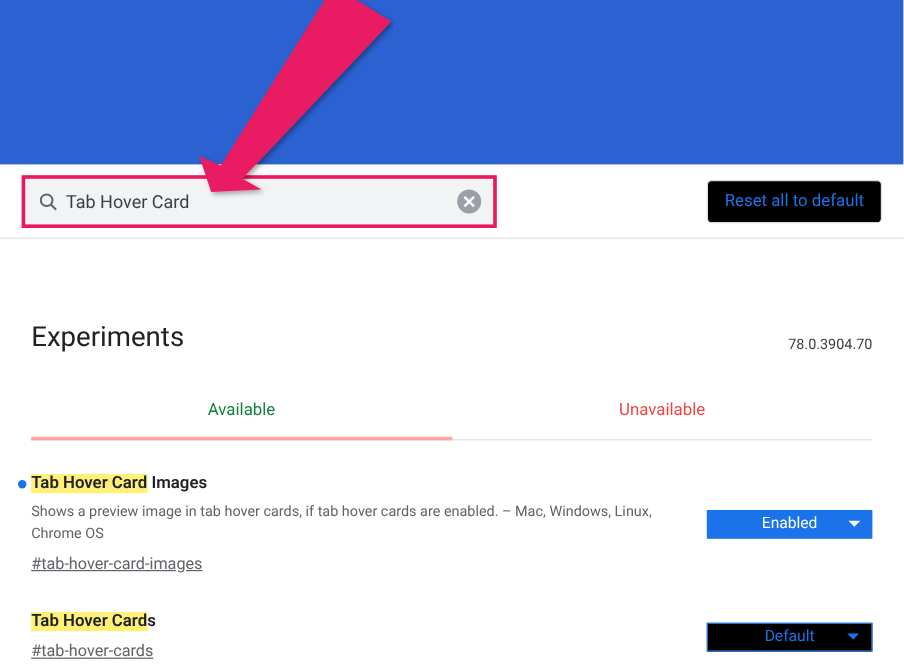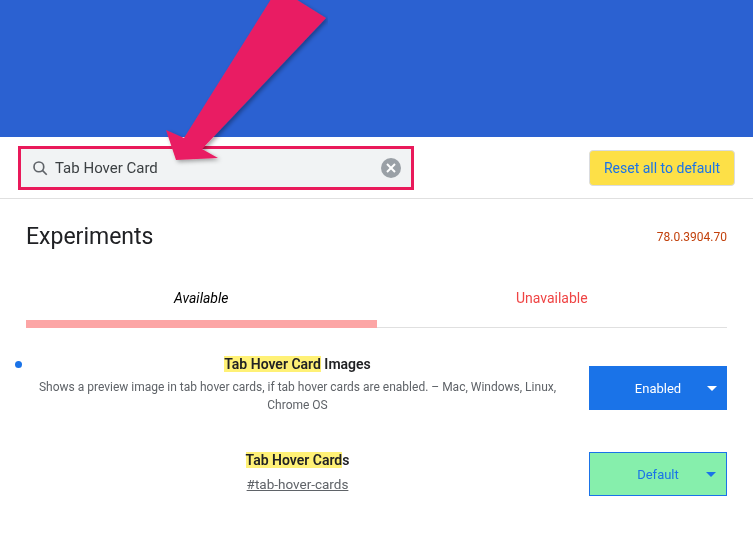--- a/index.html
+++ b/index.html
@@ -3,39 +3,39 @@
 <meta charset="utf-8">
 <style>
 * { margin:0; padding:0; box-sizing:border-box; font-family:-apple-system,BlinkMacSystemFont,"Segoe UI",Roboto,Arial,sans-serif; }
 body { width:753px; height:555px; background:#fff; overflow:hidden; position:relative; }
 .banner { height:137px; background:#2b61d1; }
 .search-bar { position:absolute; top:138px; left:0; right:0; height:61px; background:#fff; border-bottom:1px solid #e0e0e0; display:flex; align-items:center; padding:0 18px; }
 .search-wrap { display:flex; align-items:center; background:#f1f3f4; border:3px solid #e9195a; height:44px; flex:0 0 396px; padding:0 10px; }
 .search-wrap input { flex:1; border:none; background:transparent; font-size:15px; color:#3c4043; outline:none; padding-left:6px; }
 .search-wrap .mag { width:18px; height:18px; color:#5f6368; flex-shrink:0; }
 .search-wrap .clr { width:20px; height:20px; background:#9aa0a6; border-radius:50%; display:flex; align-items:center; justify-content:center; color:#fff; cursor:pointer; flex-shrink:0; }
-.reset-btn { margin-left:auto; border:1px solid #dadce0; background:#fde047; color:#1a73e8; font-size:14px; padding:9px 14px; border-radius:4px; cursor:pointer; }
+.reset-btn { margin-left:auto; border:1px solid #dadce0; background:#000000; color:#1a73e8; font-size:14px; padding:9px 14px; border-radius:4px; cursor:pointer; }
 .content { position:absolute; top:199px; left:0; right:0; padding:24px 26px 0 26px; }
-.heading-row { display:flex; align-items:center; justify-content:space-between; margin-bottom:26px; }
+.heading-row { display:flex; align-items:flex-end; justify-content:space-between; margin-bottom:26px;margin-top:44px; }
 .heading-row h1 { font-size:23px; font-weight:400; color:#202124; }
-.version { font-size:12px; color:#c2410c; }
+.version { font-size:12px; color:#404040; }
 .tabs { display:flex; border-bottom:1px solid #e0e0e0; margin-bottom:28px; }
 .tab { flex:1; text-align:center; padding:14px 0; font-size:14px; color:#ef4444; cursor:pointer; }
-.tab.active { color:#000000; border-bottom:8px solid #fca5a5; margin-bottom:-1px;font-style:italic; }
-.flag { display:flex; margin-bottom:32px; position:relative;text-align:center; }
+.tab.active { color:#15803d; border-bottom:3px solid #fca5a5; margin-bottom:-1px; }
+.flag { display:flex; margin-bottom:32px; position:relative; }
 .flag-dot { position:absolute; left:-11px; top:5px; width:7px; height:7px; background:#1a73e8; border-radius:50%; }
 .flag-body { flex:1; padding-right:20px; }
 .flag-title { font-size:14px; font-weight:600; color:#202124; margin-bottom:6px; }
 .hl { background:#fff176; }
 .flag-desc { font-size:12px; color:#5f6368; line-height:1.5; margin-bottom:6px; }
 .flag-hash { font-size:13.5px; color:#5f6368; text-decoration:underline; }
 .flag-ctrl { flex:0 0 138px; display:flex; align-items:center; }
-.sel { width:138px; height:44px; display:flex; align-items:center; justify-content:center; font-size:13px; position:relative; cursor:pointer; }
+.sel { width:138px; height:24px; display:flex; align-items:center; justify-content:center; font-size:13px; position:relative; cursor:pointer; }
 .sel.enabled { background:#1a73e8; color:#fff; }
-.sel.default { background:#86efac; color:#1a73e8; border:1px solid #1a73e8; }
+.sel.default { background:#000000; color:#1a73e8; border:1px solid #1a73e8; }
 .sel .caret { position:absolute; right:10px; width:0; height:0; border-left:5px solid transparent; border-right:5px solid transparent; }
 .sel.enabled .caret { border-top:5px solid #fff; }
 .sel.default .caret { border-top:5px solid #1a73e8; }
 .arrow { position:absolute; top:-18px; left:128px; pointer-events:none; z-index:5; }
 </style>
 </head>
 <body>
 
 <div class="banner"></div>
 
@@ -64,20 +64,21 @@
   <div class="tabs">
     <div class="tab active">Available</div>
     <div class="tab">Unavailable</div>
   </div>
 
   <div class="flag">
     <div class="flag-dot"></div>
     <div class="flag-body">
       <div class="flag-title"><span class="hl">Tab Hover Card</span><span> Images</span></div>
       <div class="flag-desc">Shows a preview image in tab hover cards, if tab hover cards are enabled. – Mac, Windows, Linux, Chrome OS</div>
+      <a class="flag-hash">#tab-hover-card-images</a>
     </div>
     <div class="flag-ctrl">
       <div class="sel enabled">
           <span>Enabled</span>
           <span class="caret"></span>
         </div>
     </div>
   </div>
 
   <div class="flag">

